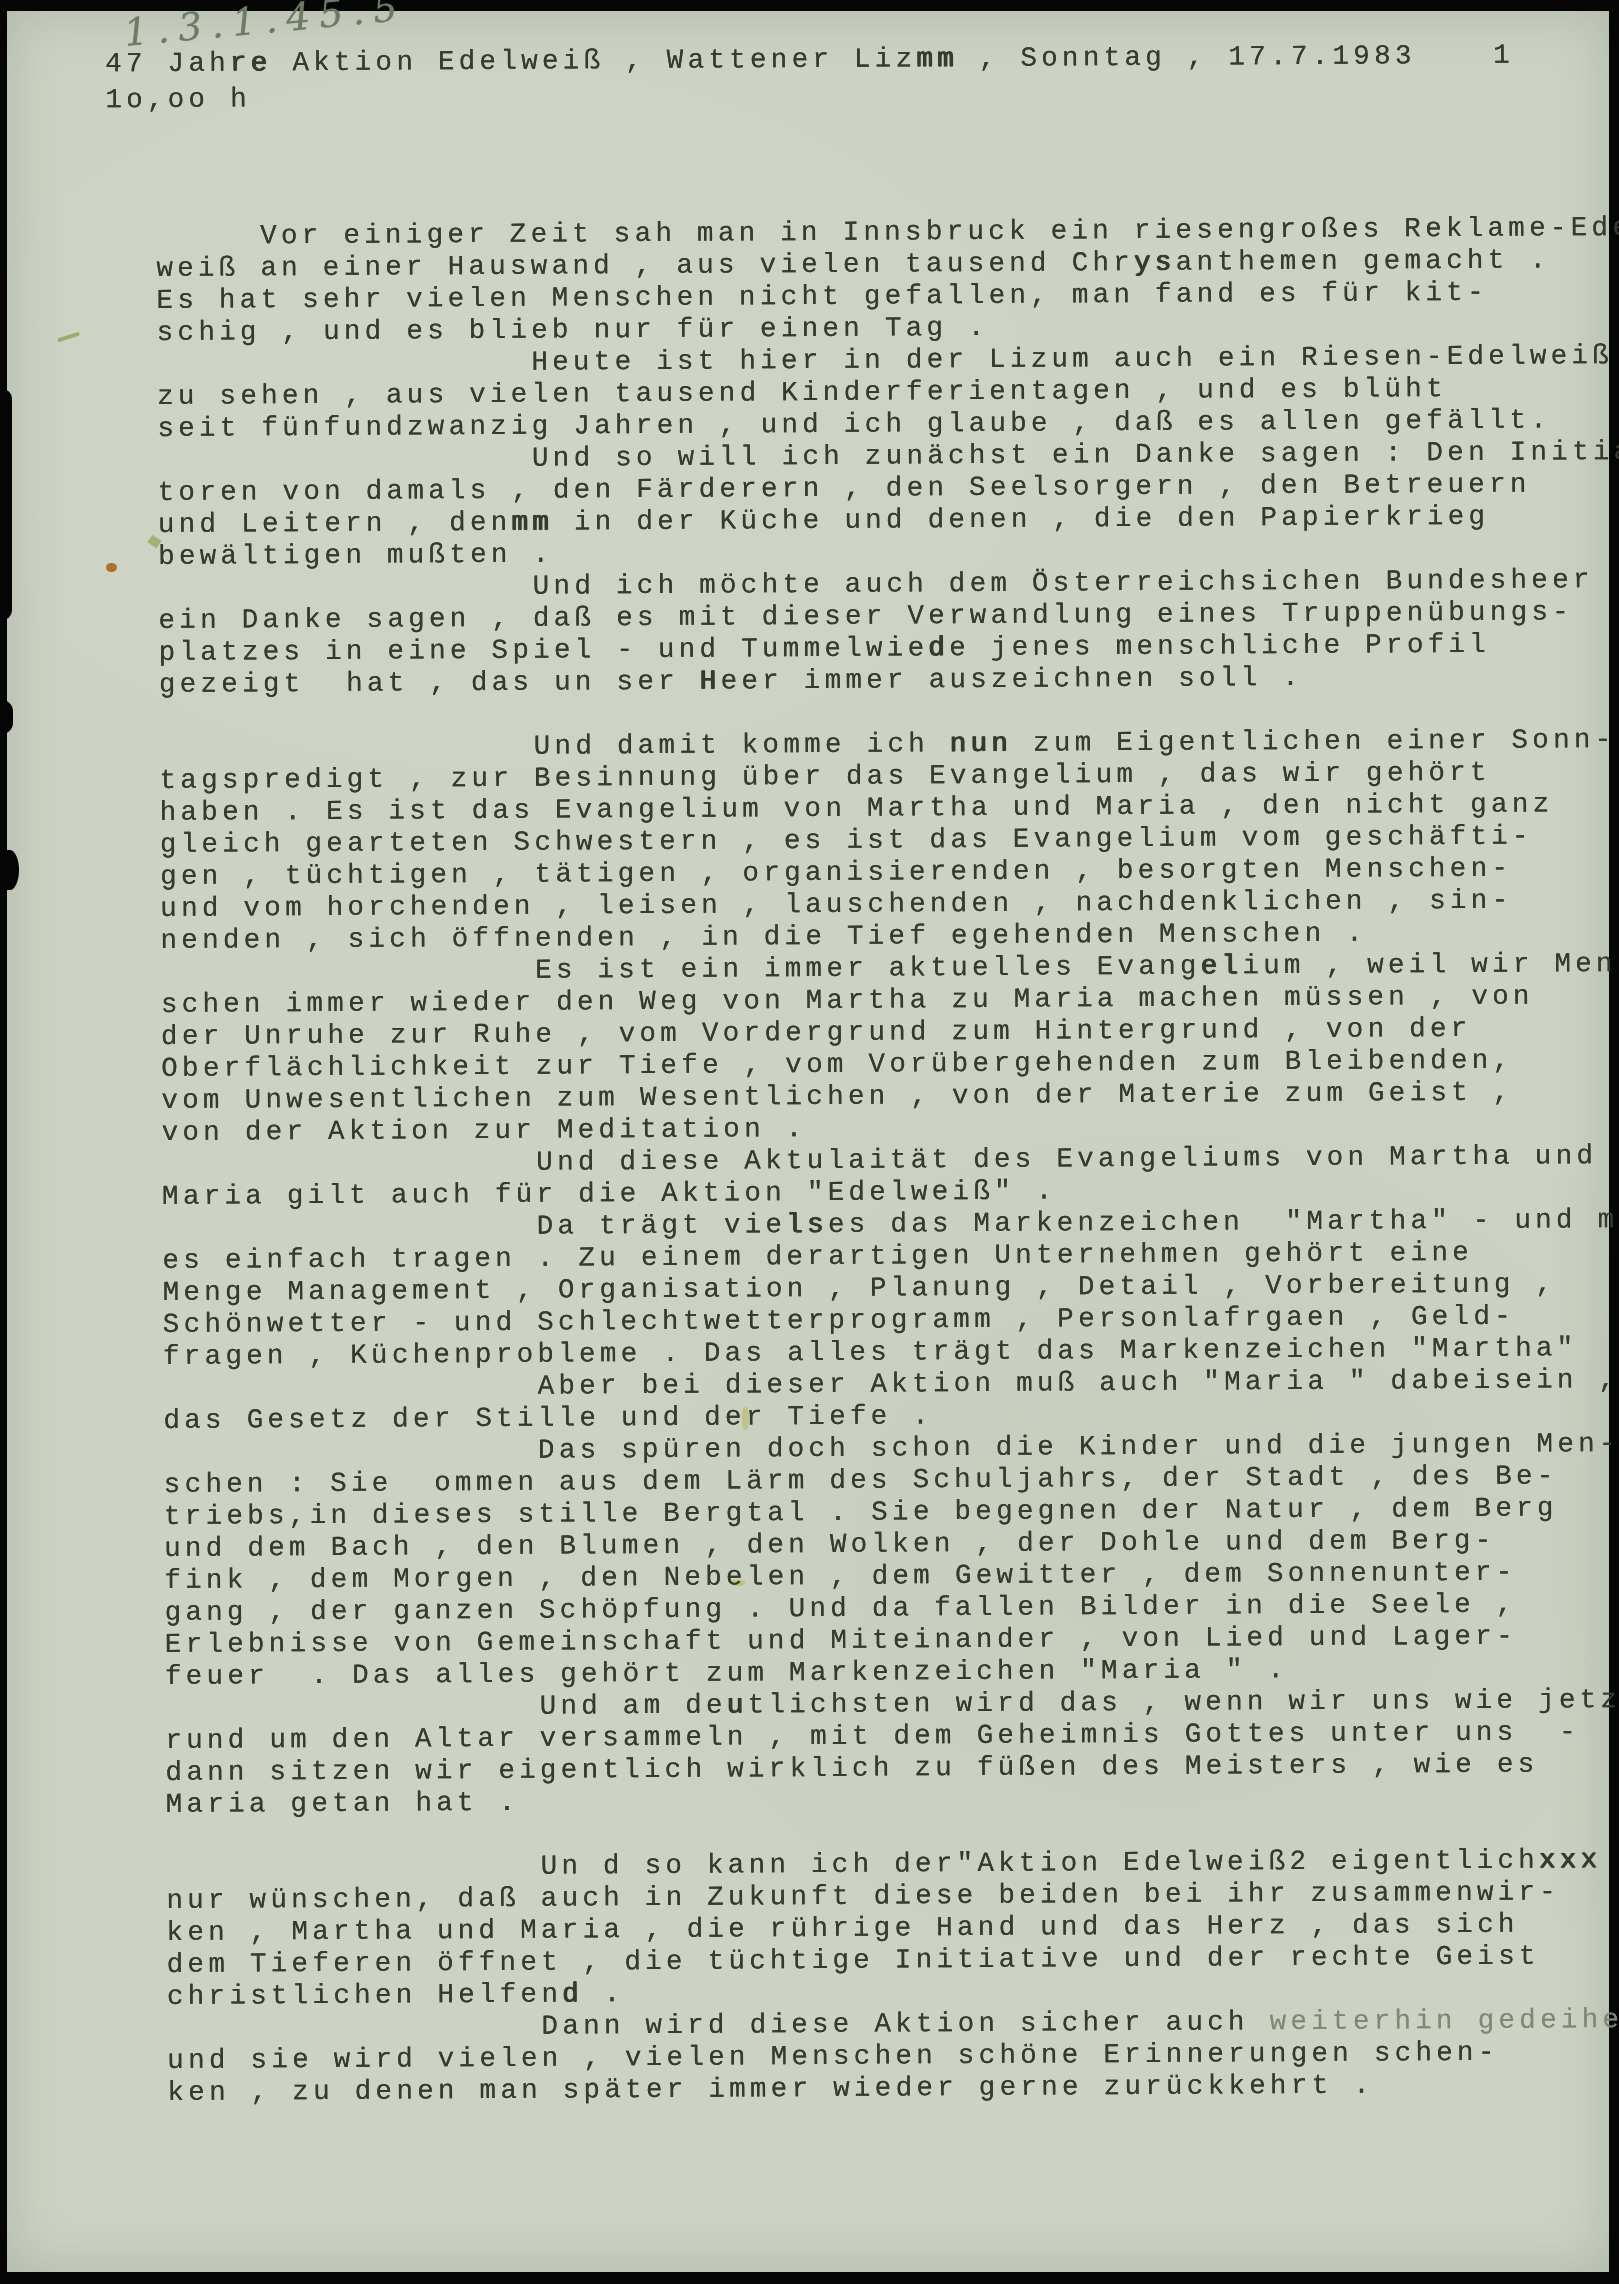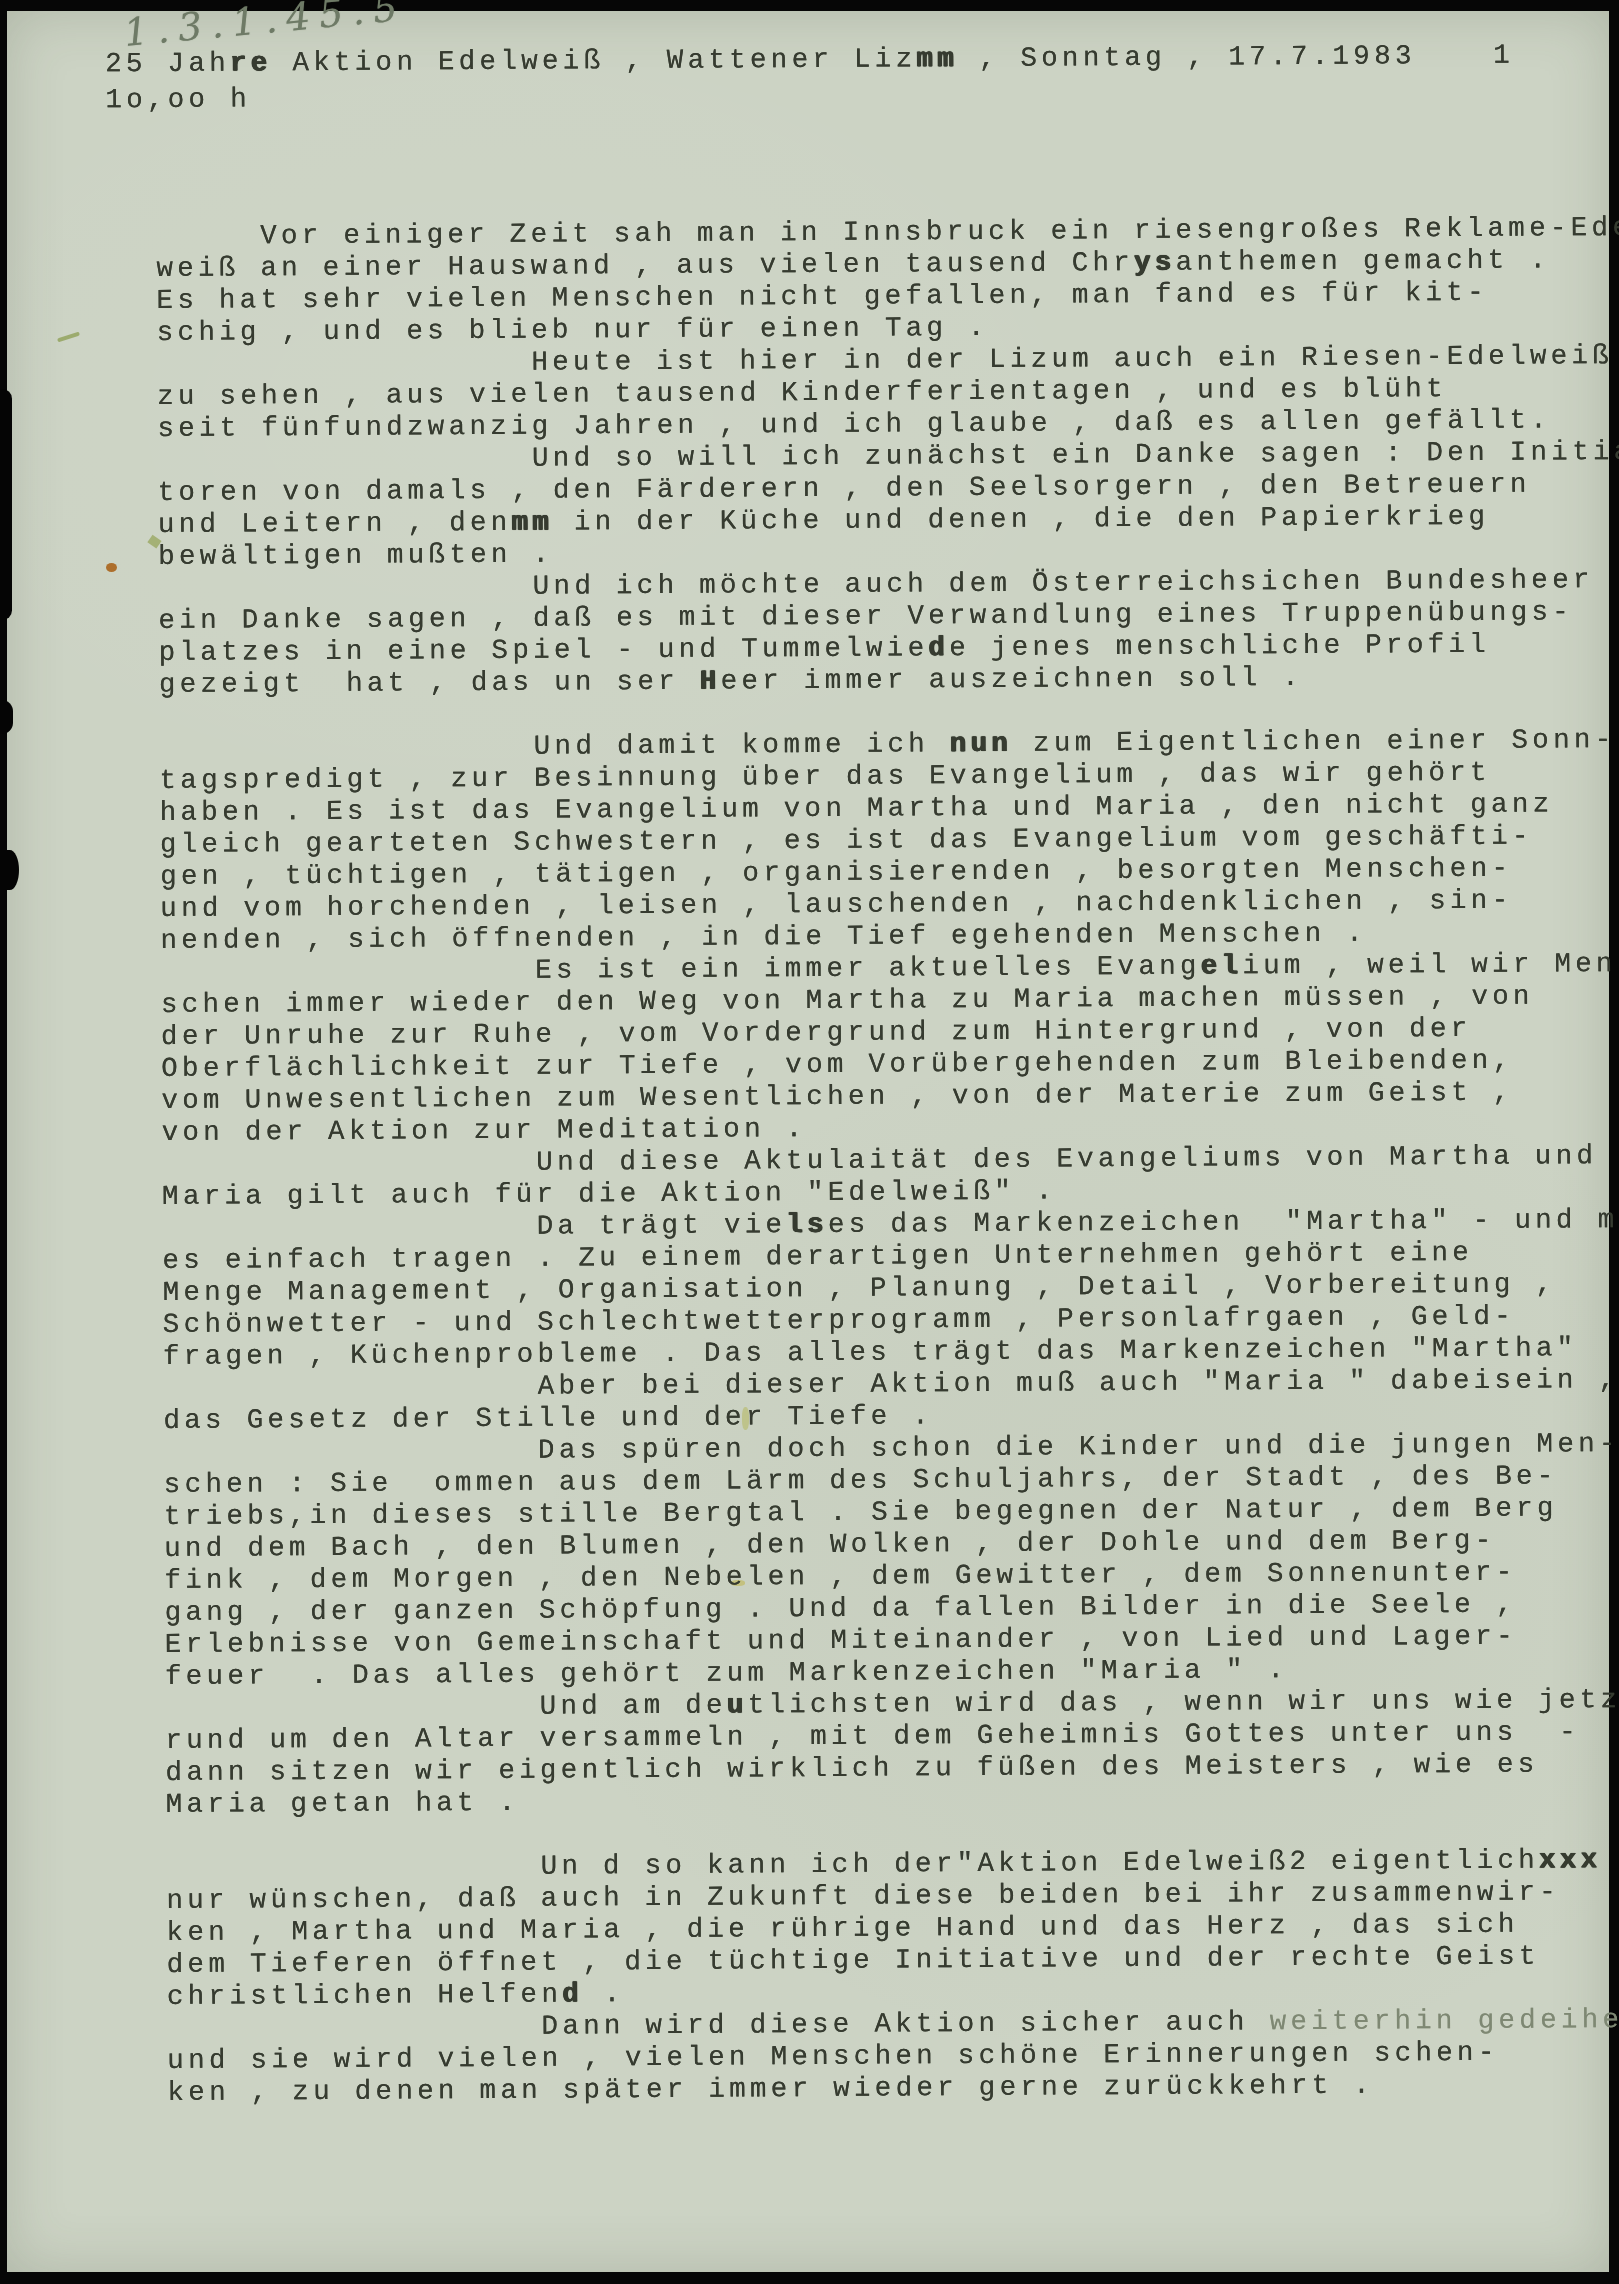--- a/index.html
+++ b/index.html
@@ -33,21 +33,21 @@
   .tline {
     white-space: pre;
     font-family: "Liberation Mono", "DejaVu Sans Mono", monospace;
     font-size: 27.5px; line-height: 32px; letter-spacing: 4.3px;
     color: #363b30;
     text-shadow: 0 0 0.6px rgba(44,50,38,0.85);
   }
   .tline.blank { height: 32px; }
   #header-lines .tline { line-height: 36px; }
 
-  .ov { font-weight: bold; text-shadow: 0.6px 0 0 currentColor, -0.6px 0 0 currentColor, 0 0 0.8px rgba(44,50,38,0.9); }
+  .ov { font-weight: normal; text-shadow: 0.6px 0 0 currentColor, -0.6px 0 0 currentColor, 0 0 0.8px rgba(44,50,38,0.9); }
   .faint { color: #7e8873; text-shadow: 0 0 0.4px rgba(126,136,115,0.6); }
 
   #header-lines { position: absolute; left: 112px; top: 42px; }
   #page-number  { position: absolute; left: 1500px; top: 42px; font-size: 27.5px; line-height: 36px; letter-spacing: 4.3px; color: #363b30; text-shadow: 0 0 0.6px rgba(44,50,38,0.85); }
   #body-lines   { position: absolute; left: 162px; top: 217px; }
 
   #pencil-note {
     position: absolute; left: 131px; top: 6.5px;
     font-family: "DejaVu Serif", serif; font-style: italic;
     font-size: 38px; letter-spacing: 9px; color: #6e7a66;
@@ -66,21 +66,21 @@
 
 <div class="speck speck-fiber"></div>
 <div class="speck speck-diamond"></div>
 <div class="speck speck-orange"></div>
 <div class="speck speck-streak"></div>
 <div class="speck speck-dash"></div>
 
 <div class="typed-layer">
   <div id="pencil-note">1.3.1.45.5</div>
   <div id="header-lines">
-      <div class="tline"><span>25 Jah</span><span class="ov">re</span><span> Aktion Edelweiß , Wattener Liz</span><span class="ov">mm</span><span> , Sonntag , 17.7.1983</span></div>
+      <div class="tline"><span>47 Jah</span><span class="ov">re</span><span> Aktion Edelweiß , Wattener Liz</span><span class="ov">mm</span><span> , Sonntag , 17.7.1983</span></div>
       <div class="tline"><span>1o,oo h</span></div>
     </div>
   <div id="page-number">1</div>
   <div id="body-lines">
       <div class="tline"><span>     Vor einiger Zeit sah man in Innsbruck ein riesengroßes Reklame-Edel-</span></div>
       <div class="tline"><span>weiß an einer Hauswand , aus vielen tausend Chr</span><span class="ov">ys</span><span>anthemen gemacht .</span></div>
       <div class="tline"><span>Es hat sehr vielen Menschen nicht gefallen, man fand es für kit-</span></div>
       <div class="tline"><span>schig , und es blieb nur für einen Tag .</span></div>
       <div class="tline"><span>                  Heute ist hier in der Lizum auch ein Riesen-Edelweiß</span></div>
       <div class="tline"><span>zu sehen , aus vielen tausend Kinderferientagen , und es blüht</span></div>

